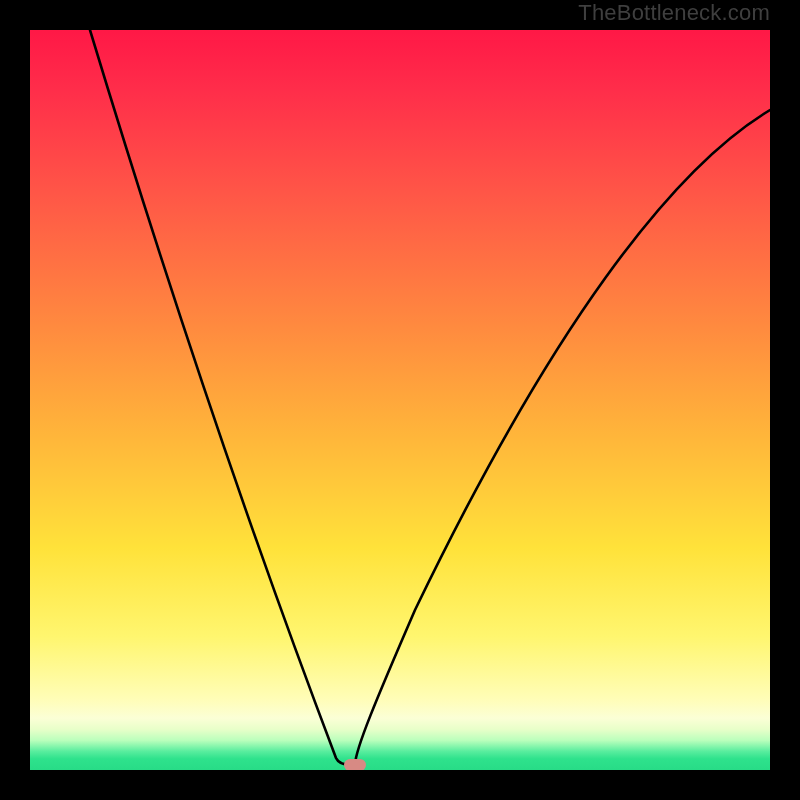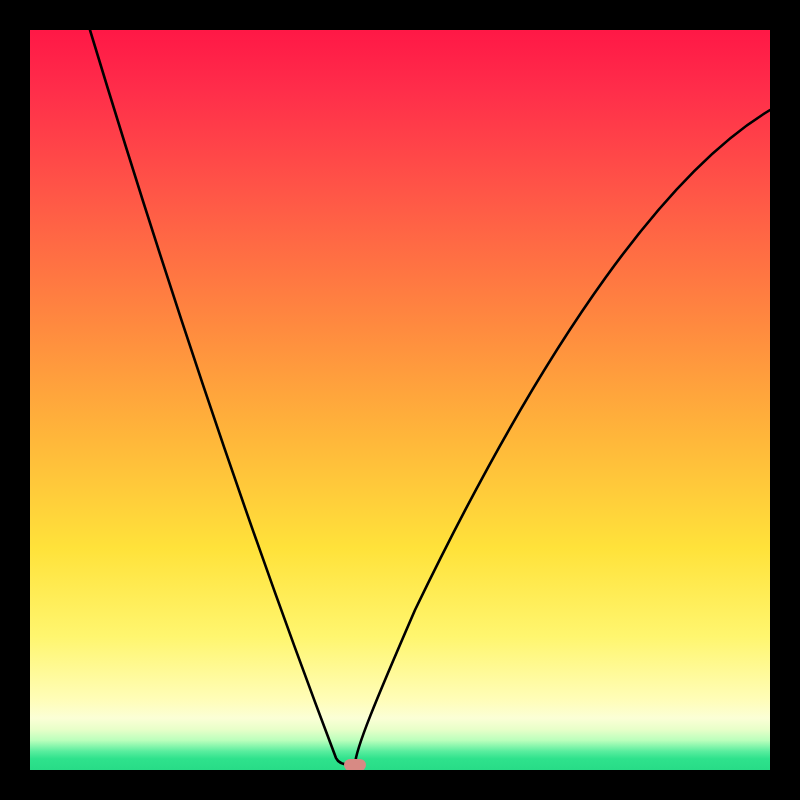--- a/index.html
+++ b/index.html
@@ -69,20 +69,21 @@
     font-size: 22px;
     font-weight: 500;
     letter-spacing: 0.2px;
     user-select: none;
   }
 </style>
 </head>
 <body>
 
 <div class="frame">
+  <div class="watermark">TheBottleneck.com</div>
   <div class="plot">
     <div class="gradient"></div>
     <svg class="curve" width="740" height="740" viewBox="0 0 740 740">
       <path id="curve-path" fill="none" stroke="#000" stroke-width="2.6" stroke-linecap="round" stroke-linejoin="round" d="M 60 0 C 175 380 265 620 306 728 Q 309 735 323 735 L 326 735 M 325 735 C 325 720 346 670 385 580 C 520 300 640 140 740 80"></path>
     </svg>
     <div id="marker" class="marker" style="left: 325px; top: 735px;"></div>
   </div>
 </div>
 
 </body></html>

